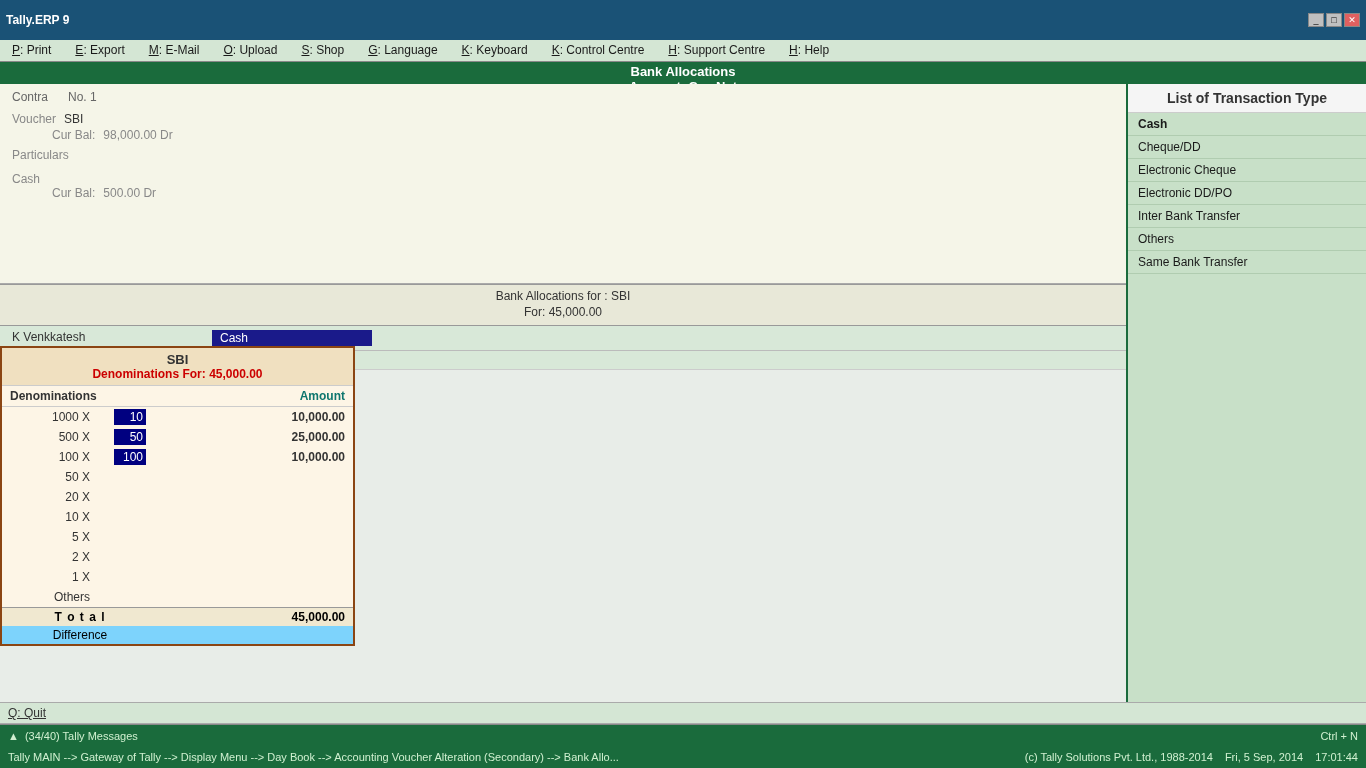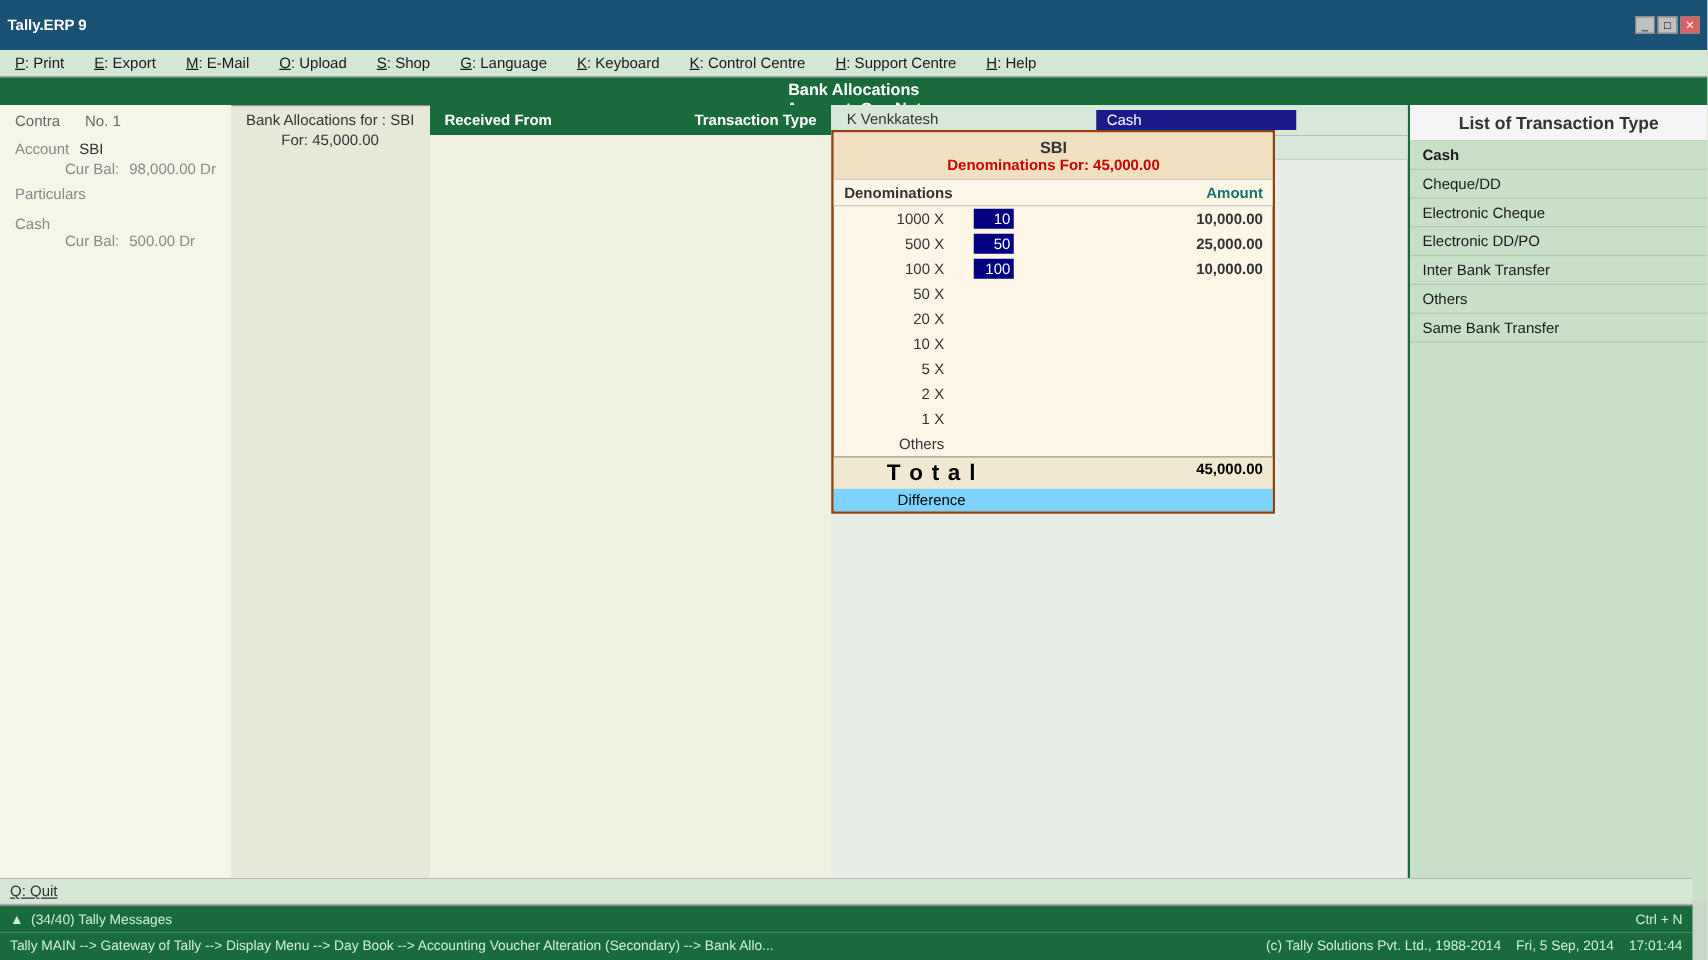--- a/index.html
+++ b/index.html
@@ -55,21 +55,21 @@
     }
     .header-bar-title { font-size: 13px; font-weight: bold; color: white; }
     .header-bar-center { font-size: 13px; font-weight: bold; color: white; }
     .header-bar-right { font-size: 12px; color: white; }
 
     
     .left-content {
       flex: 1;
       background: #f0f0e0;
       display: flex;
-      flex-direction: row;
+      flex-direction: column;
     }
 
     
     .voucher-section {
       background: #f5f5e8;
       padding: 6px 12px;
       border-bottom: 1px solid #aaa;
       min-height: 200px;
     }
     .voucher-row { display: flex; gap: 20px; margin-bottom: 4px; color: #666; font-size: 12px; }
@@ -192,21 +192,21 @@
     .denom-row .col-qty.plain { color: #333; font-size: 12px; }
     .denom-row .col-val { flex: 1; text-align: right; font-size: 12px; color: #333; }
     .denom-row .col-val.bold { font-weight: bold; }
 
     .denom-total-row {
       display: flex;
       padding: 2px 8px;
       border-top: 1px solid #999;
       background: #f0e8d0;
     }
-    .denom-total-row .lbl { flex: 0 0 140px; font-weight: bold; font-size: 18px; text-align: center; letter-spacing: 1px; }
+    .denom-total-row .lbl { flex: 0 0 140px; font-weight: bold; font-size: 12px; text-align: center; letter-spacing: 1px; }
     .denom-total-row .val { flex: 1; text-align: right; font-weight: bold; font-size: 12px; }
 
     .denom-diff-row {
       display: flex;
       padding: 2px 8px;
       background: #7dd3fc;
     }
     .denom-diff-row .lbl { flex: 0 0 140px; font-size: 12px; text-align: center; }
     .denom-diff-row .val { flex: 1; text-align: right; font-size: 12px; }
 
@@ -264,21 +264,21 @@
       justify-content: space-between;
       align-items: center;
       padding: 0 8px;
       font-size: 11px;
     }
 
     .footer-wrapper {
       position: fixed;
       bottom: 0;
       left: 0;
-      right: 12px;
+      right: 0;
     }
   </style>
 </head>
 <body>
 
 <div class="title-bar">
   <span class="title-bar-title">Tally.ERP 9</span>
   <div class="title-bar-controls">
     <div class="title-bar-btn">_</div>
     <div class="title-bar-btn">□</div>
@@ -311,21 +311,21 @@
 
   <div class="left-content">
 
     <div class="voucher-section">
       <div class="voucher-row">
         <span>Contra</span>
         <span>No. 1</span>
       </div>
       <div class="account-section">
         <div class="account-row">
-          <span>Account</span>
+          <span>Voucher</span>
           <span style="color:#333;">SBI</span>
         </div>
         <div class="account-row">
           <span style="margin-left:40px;">Cur Bal:</span>
           <span>98,000.00 Dr</span>
         </div>
         <div class="particulars-row">
           <span>Particulars</span>
         </div>
       </div>
@@ -336,24 +336,20 @@
           <span>500.00 Dr</span>
         </div>
       </div>
     </div>
 
     <div class="alloc-info-bar">
       <div>Bank Allocations for :  SBI</div>
       <div>For:  45,000.00</div>
     </div>
 
-    <div class="table-header">
-      <div class="col-received">Received From</div>
-      <div class="col-transaction">Transaction Type</div>
-    </div>
 
     <div class="data-area">
 
       <div class="entry-row">
         <div class="entry-name">K Venkkatesh</div>
         <div class="entry-type">Cash</div>
       </div>
 
       <div class="instrument-row">
         <div class="inst-field">

